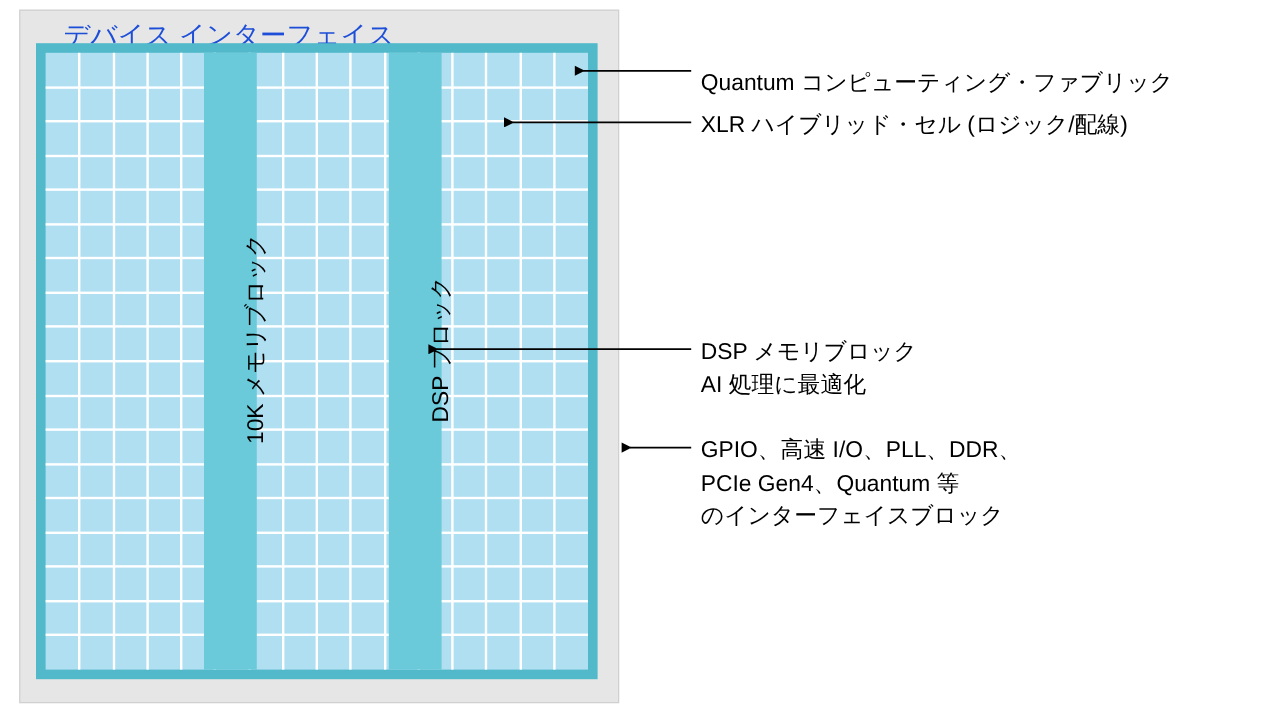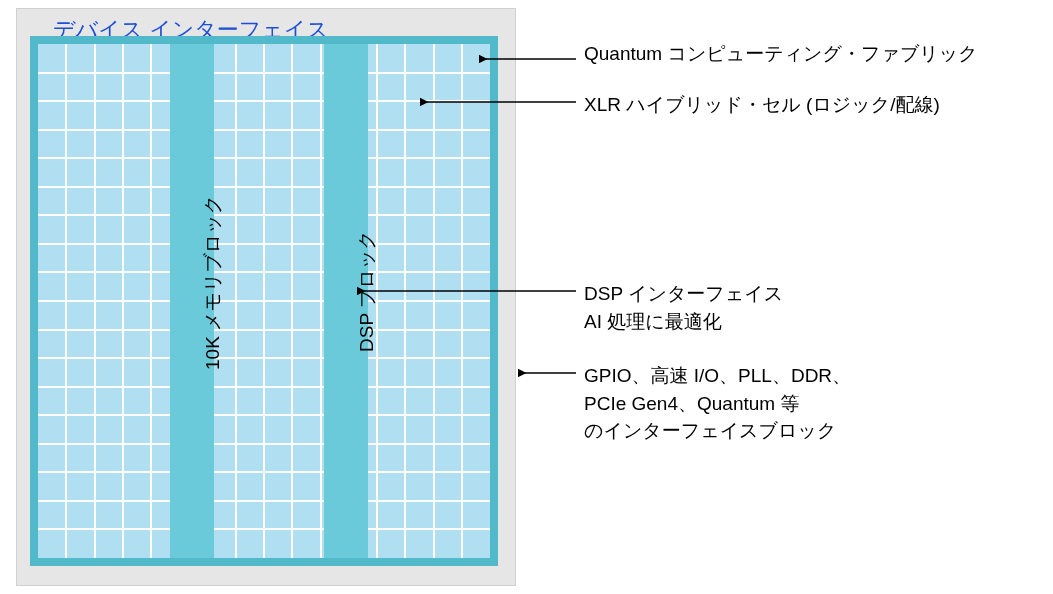--- a/index.html
+++ b/index.html
@@ -126,23 +126,23 @@
     <div class="hline" style="top: 455.889px;"></div>
     <div class="hline" style="top: 484.444px;"></div>
   </div>
 
 <div class="col-block mem"></div>
 <div class="col-block dsp"></div>
 
 <div class="vlabel" style="left:200px; top:370px;">10K メモリブロック</div>
 <div class="vlabel" style="left:354px; top:352px;">DSP ブロック</div>
 
-<div class="callout" style="left:584px; top:40px;">Quantum コンピューティング・ファブリック</div>
+<div class="callout" style="left:584px; top:56px;">Quantum コンピューティング・ファブリック</div>
 <div class="callout" style="left:584px; top:91px;text-align:center;">XLR ハイブリッド・セル (ロジック/配線)</div>
-<div class="callout" style="left:584px; top:280px; white-space:pre-line;">DSP インターフェイス
+<div class="callout" style="left:584px; top:280px; white-space:pre-line;">DSP メモリブロック
 AI 処理に最適化</div>
 <div class="callout" style="left:584px; top:362px; white-space:pre-line;">GPIO、高速 I/O、PLL、DDR、
 PCIe Gen4、Quantum 等
 のインターフェイスブロック</div>
 
 <svg class="arrows">
   <defs>
     <marker id="arrowhead" markerWidth="8" markerHeight="8" refX="1" refY="3" orient="auto">
       <path d="M6,0 L0,3 L6,6 Z" fill="#000"></path>
     </marker>

